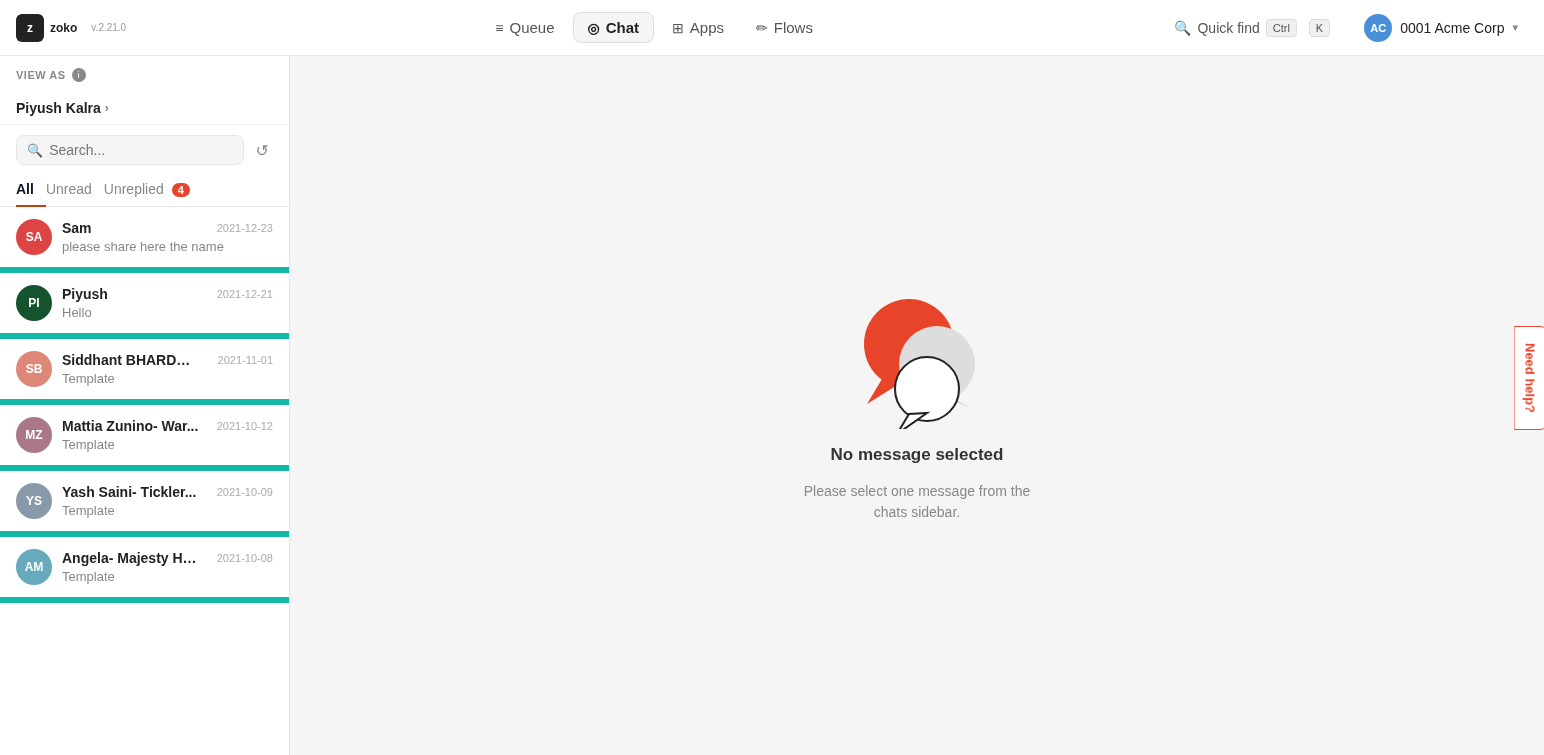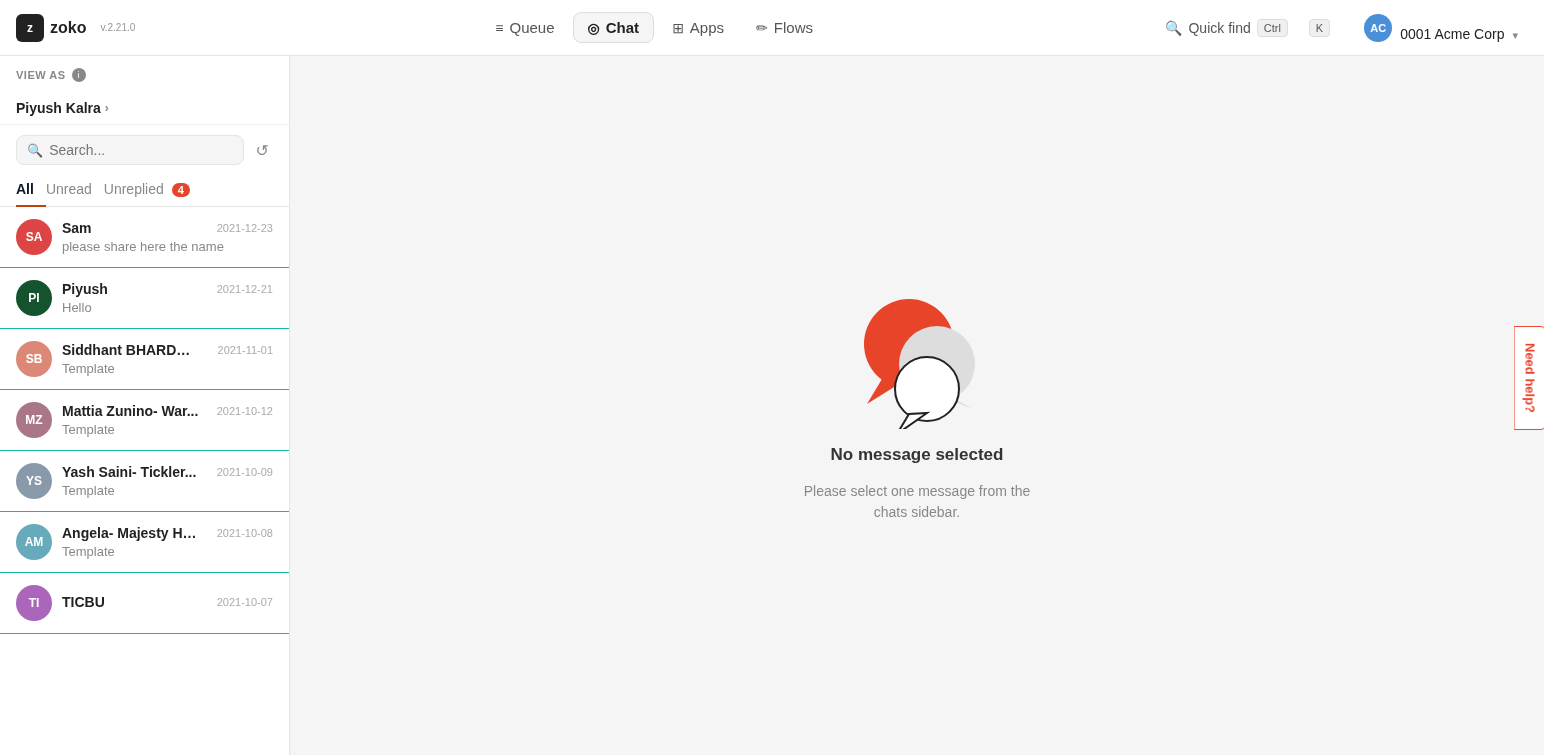--- a/index.html
+++ b/index.html
@@ -6,40 +6,40 @@
     body { font-family: -apple-system, BlinkMacSystemFont, 'Segoe UI', sans-serif; background: #f5f5f5; height: 755px; overflow: hidden; display: flex; flex-direction: column; }
 
     
     .topnav {
       display: flex; align-items: center; background: #fff; border-bottom: 1px solid #e5e5e5;
       height: 56px; padding: 0 16px; gap: 4px; flex-shrink: 0;
     }
     .logo-area { display: flex; align-items: center; gap: 6px; margin-right: 20px; }
     .logo-box { width: 28px; height: 28px; background: #222; border-radius: 6px; display: flex; align-items: center; justify-content: center; }
     .logo-box span { color: #fff; font-size: 12px; font-weight: bold; }
-    .logo-name { font-size: 16px; font-weight: 700; color: #222; }
+    .logo-name { font-size: 12px; font-weight: 700; color: #222; }
     .logo-version { font-size: 10px; color: #999; margin-left: 8px; }
 
     .nav-items { display: flex; align-items: center; gap: 4px; flex: 1; justify-content: center; }
     .nav-item {
       display: flex; align-items: center; gap: 6px; padding: 6px 14px; border-radius: 8px;
       cursor: pointer; font-size: 15px; color: #555; font-weight: 500; border: none; background: none;
     }
     .nav-item.active { background: #f5f5f5; color: #222; font-weight: 600; border: 1.5px solid #ddd; }
 
     .nav-right { display: flex; align-items: center; gap: 12px; margin-left: auto; }
     .quick-find-btn {
       display: flex; align-items: center; gap: 6px; padding: 6px 12px; border-radius: 8px;
       border: none; background: none; cursor: pointer; color: #555; font-size: 14px;
     }
-    .kbd-group { display: flex; gap: 21px; }
+    .kbd-group { display: flex; gap: 12px; }
     .kbd { background: #f0f0f0; border: 1px solid #ddd; border-radius: 4px; padding: 2px 6px; font-size: 11px; color: #555; }
 
     .account-btn {
-      display: flex; align-items: flex-end; gap: 8px; padding: 6px 10px; border-radius: 8px;
+      display: flex; align-items: center; gap: 8px; padding: 6px 10px; border-radius: 8px;
       border: none; background: none; cursor: pointer; font-size: 14px; font-weight: 500; color: #222;
     }
     .account-avatar { width: 28px; height: 28px; border-radius: 50%; background: #4a90d9; display: flex; align-items: center; justify-content: center; overflow: hidden; }
 
     
     .main { display: flex; flex: 1; overflow: hidden; }
 
     
     .sidebar { width: 290px; background: #fff; border-right: 1px solid #e5e5e5; display: flex; flex-direction: column; flex-shrink: 0; }
 
@@ -56,21 +56,21 @@
     .search-input { border: none; background: none; outline: none; font-size: 14px; color: #000000; width: 100%; }
     .refresh-btn { background: none; border: none; cursor: pointer; color: #888; font-size: 16px; padding: 4px; border-radius: 6px; }
 
     .tabs-row { display: flex; padding: 8px 16px 0; border-bottom: 1px solid #e5e5e5; gap: 0; }
     .tab-btn { background: none; border: none; cursor: pointer; padding: 8px 12px 8px 0; font-size: 14px; color: #888; font-weight: 500; border-bottom: 2px solid transparent; margin-bottom: -1px; }
     .tab-btn.active { color: #0f172a; border-bottom: 2px solid #c2410c; font-weight: 700; }
     .badge { background: #e8442a; color: #fff; border-radius: 10px; padding: 1px 6px; font-size: 11px; font-weight: 700; margin-left: 4px; }
 
     
     .chat-list { flex: 1; overflow-y: auto; }
-    .chat-item { display: flex; align-items: center; gap: 10px; padding: 12px 16px; border-bottom: 1px solid #14b8a6; cursor: pointer; }
+    .chat-item { display: flex; align-items: center; gap: 10px; padding: 12px 16px; border-bottom: 6px solid #14b8a6; cursor: pointer; }
     .avatar { width: 36px; height: 36px; border-radius: 50%; display: flex; align-items: center; justify-content: center; font-size: 12px; font-weight: 700; color: #fff; flex-shrink: 0; }
     .chat-content { flex: 1; min-width: 0; }
     .chat-top-row { display: flex; justify-content: space-between; align-items: center; margin-bottom: 3px; }
     .chat-name { font-size: 14px; font-weight: 700; color: #222; white-space: nowrap; overflow: hidden; text-overflow: ellipsis; max-width: 140px; }
     .chat-date { font-size: 11px; color: #aaa; flex-shrink: 0; }
     .chat-preview { font-size: 13px; color: #888; white-space: nowrap; overflow: hidden; text-overflow: ellipsis; }
 
     
     .main-content { flex: 1; display: flex; align-items: center; justify-content: center; background: #f5f5f5; position: relative; }
 
@@ -233,30 +233,20 @@
         <div class="chat-item">
     <div class="avatar" style="background:#6ab">AM</div>
     <div class="chat-content">
       <div class="chat-top-row">
         <span class="chat-name">Angela- Majesty Ha...</span>
         <span class="chat-date">2021-10-08</span>
       </div>
       <div class="chat-preview">Template</div>
     </div>
   </div>
-        <div class="chat-item">
-    <div class="avatar" style="background:#a6b">TI</div>
-    <div class="chat-content">
-      <div class="chat-top-row">
-        <span class="chat-name">TICBU</span>
-        <span class="chat-date">2021-10-07</span>
-      </div>
-      <div class="chat-preview"></div>
-    </div>
-  </div>
       </div>
   </aside>
 
   <main class="main-content">
     <div class="no-message">
 
       <div class="chat-illustration">
         <svg width="160" height="140" viewBox="0 0 160 140" xmlns="http://www.w3.org/2000/svg">
 
           <circle cx="72" cy="55" r="45" fill="#e8442a"></circle>

